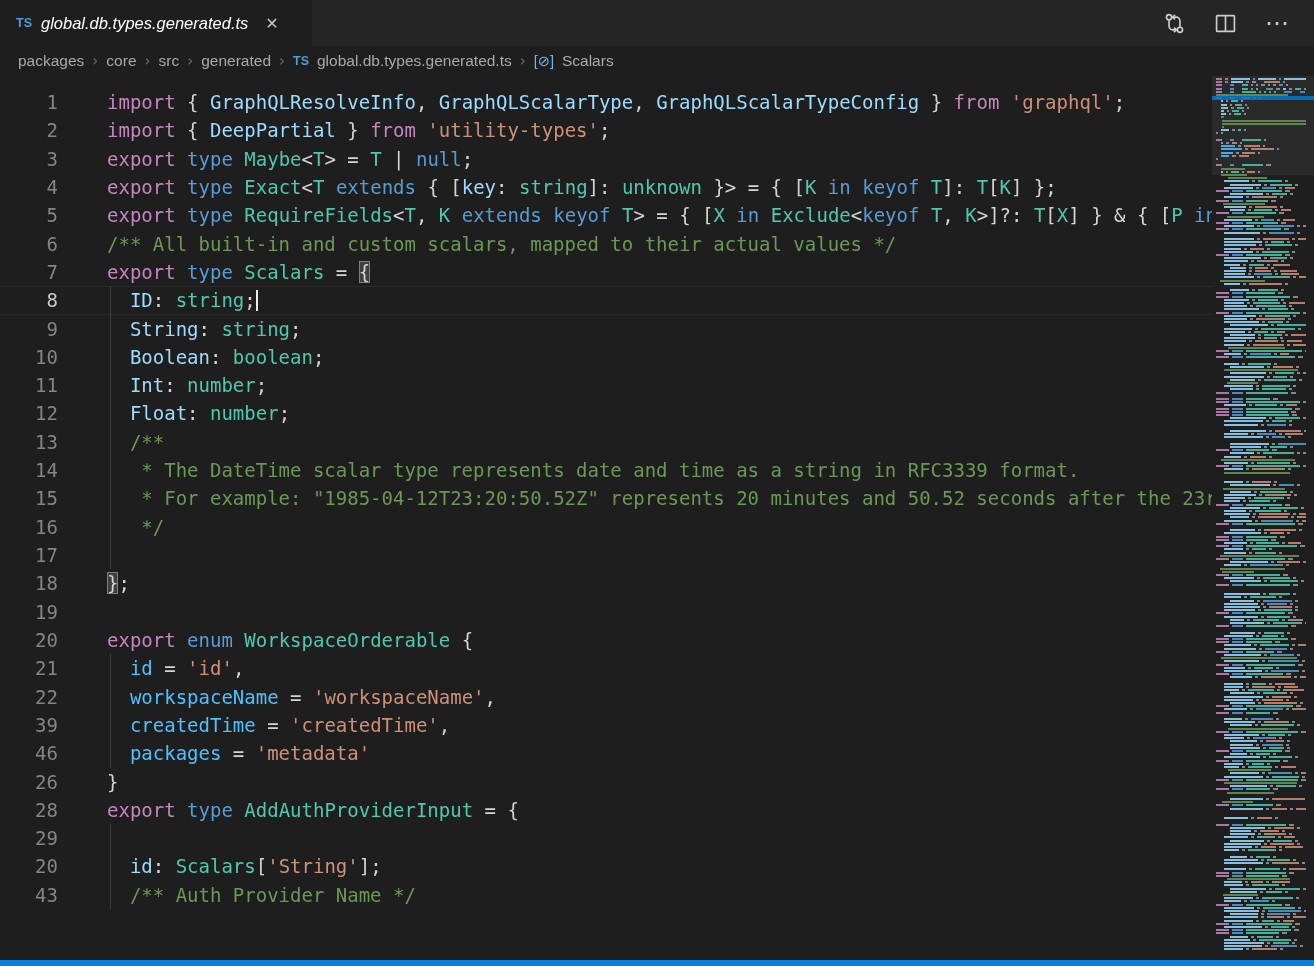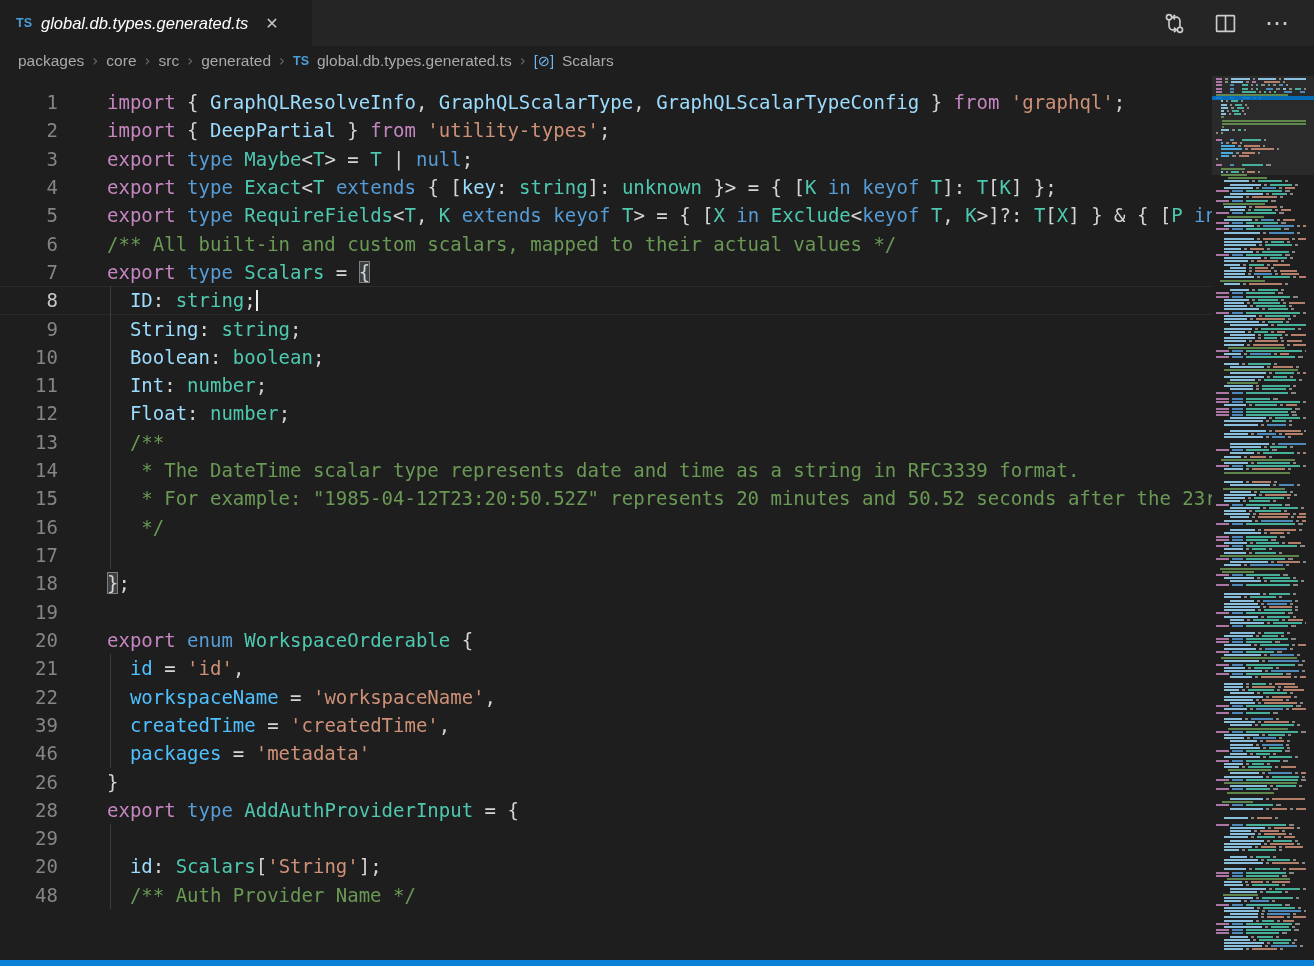--- a/index.html
+++ b/index.html
@@ -127,21 +127,21 @@
         <div class="code-line"><span class="gutter">19</span><span class="line-content"></span></div>
         <div class="code-line"><span class="gutter">20</span><span class="line-content"><span class="tok-kw">export</span><span class="tok-pun"> </span><span class="tok-kw2">enum</span><span class="tok-pun"> </span><span class="tok-typ">WorkspaceOrderable</span><span class="tok-pun"> {</span></span></div>
         <div class="code-line"><span class="guide"></span><span class="gutter">21</span><span class="line-content"><span class="tok-pun">  </span><span class="tok-enm">id</span><span class="tok-pun"> = </span><span class="tok-str">'id'</span><span class="tok-pun">,</span></span></div>
         <div class="code-line"><span class="guide"></span><span class="gutter">22</span><span class="line-content"><span class="tok-pun">  </span><span class="tok-enm">workspaceName</span><span class="tok-pun"> = </span><span class="tok-str">'workspaceName'</span><span class="tok-pun">,</span></span></div>
         <div class="code-line"><span class="guide"></span><span class="gutter">39</span><span class="line-content"><span class="tok-pun">  </span><span class="tok-enm">createdTime</span><span class="tok-pun"> = </span><span class="tok-str">'createdTime'</span><span class="tok-pun">,</span></span></div>
         <div class="code-line"><span class="guide"></span><span class="gutter">46</span><span class="line-content"><span class="tok-pun">  </span><span class="tok-enm">packages</span><span class="tok-pun"> = </span><span class="tok-str">'metadata'</span></span></div>
         <div class="code-line"><span class="gutter">26</span><span class="line-content"><span class="tok-pun">}</span></span></div>
         <div class="code-line"><span class="gutter">28</span><span class="line-content"><span class="tok-kw">export</span><span class="tok-pun"> </span><span class="tok-kw2">type</span><span class="tok-pun"> </span><span class="tok-typ">AddAuthProviderInput</span><span class="tok-pun"> = {</span></span></div>
         <div class="code-line"><span class="guide"></span><span class="gutter">29</span></div>
         <div class="code-line"><span class="guide"></span><span class="gutter">20</span><span class="line-content"><span class="tok-pun">  </span><span class="tok-id">id</span><span class="tok-pun">: </span><span class="tok-typ">Scalars</span><span class="tok-pun">[</span><span class="tok-str">'String'</span><span class="tok-pun">];</span></span></div>
-        <div class="code-line"><span class="guide"></span><span class="gutter">48</span><span class="line-content"><span class="tok-pun">  </span><span class="tok-com">/** Auth Provider Name */</span></span></div>
+        <div class="code-line"><span class="guide"></span><span class="gutter">43</span><span class="line-content"><span class="tok-pun">  </span><span class="tok-com">/** Auth Provider Name */</span></span></div>
       </div>
     <div class="minimap">
       <div class="mm-slider" id="mm-slider" style="top: 0px; height: 99px;"></div>
       <div class="mm-rows" id="mm-rows">
           <div class="mm-row" style="top: 2px; padding-left: 0px;">
             <span class="mm-seg" style="width: 6.3px; background: rgb(197, 134, 192);"></span>
             <span class="mm-seg" style="width: 3.15px; background: rgb(154, 154, 154);"></span>
             <span class="mm-seg" style="width: 18.9px; background: rgb(156, 220, 254);"></span>
             <span class="mm-seg" style="width: 2.1px; background: rgb(154, 154, 154);"></span>
             <span class="mm-seg" style="width: 17.85px; background: rgb(156, 220, 254);"></span>

